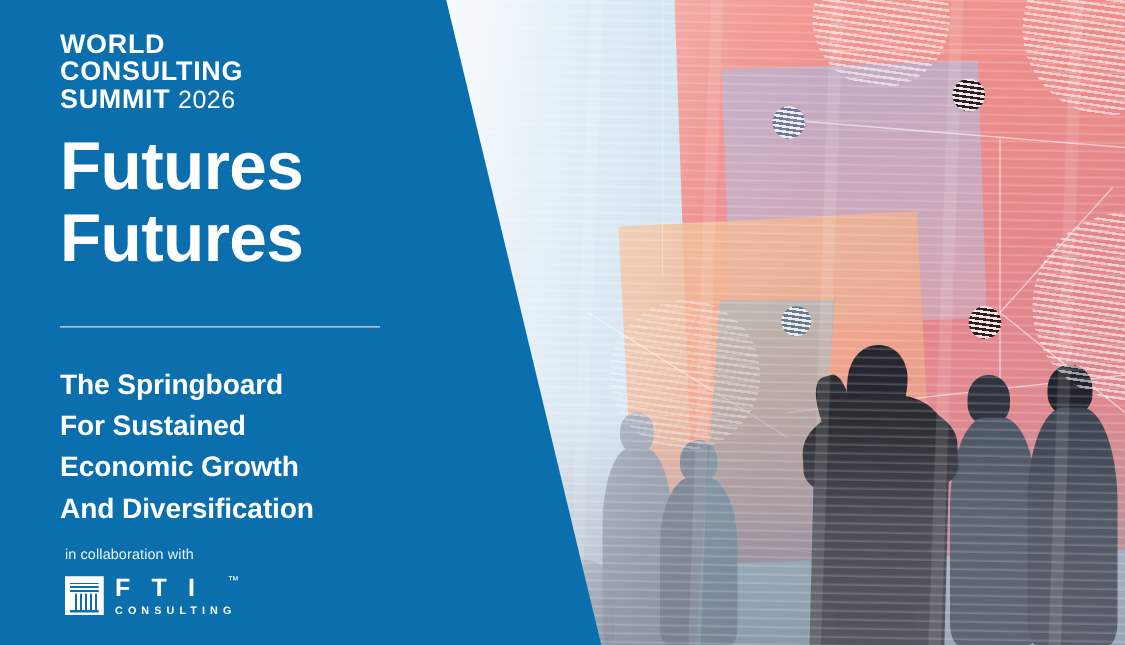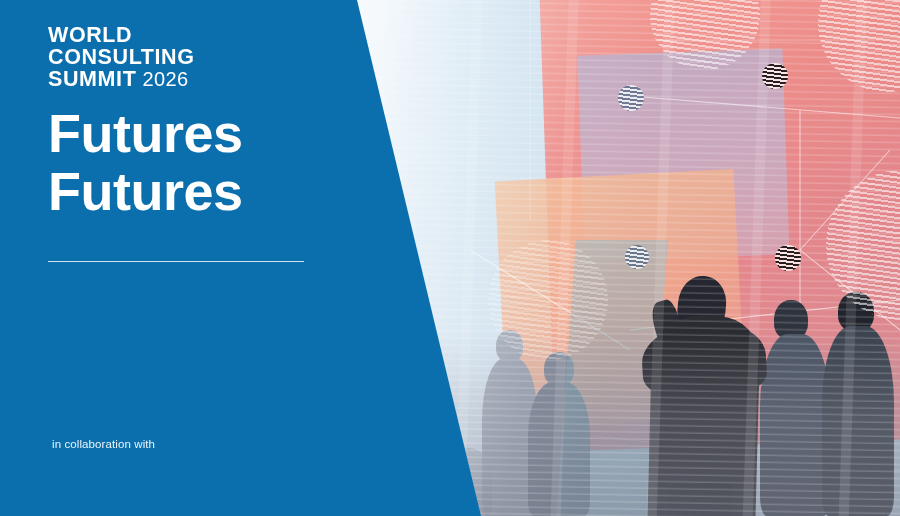--- a/index.html
+++ b/index.html
@@ -517,18 +517,36 @@
       </div>
     </div>
 
     <div class="headline">
       <span>Futures</span>
       <span>Futures</span>
     </div>
 
     <div class="rule"></div>
 
+    <div class="subtitle">
+      <span>The Springboard</span>
+      <span>For Sustained</span>
+      <span>Economic Growth</span>
+      <span>And Diversification</span>
+    </div>
 
     <div class="collab-label">in collaboration with</div>
 
+    <div class="fti">
+      <div class="fti-mark">
+        <div class="entab"></div>
+        <div class="cols"></div>
+        <div class="base"></div>
+      </div>
+      <div class="fti-text">
+        <div class="fti-letters">FTI</div>
+        <div class="fti-tm">™</div>
+        <div class="fti-word">CONSULTING</div>
+      </div>
+    </div>
 
   </div>
 </div>
 
 </body></html>

